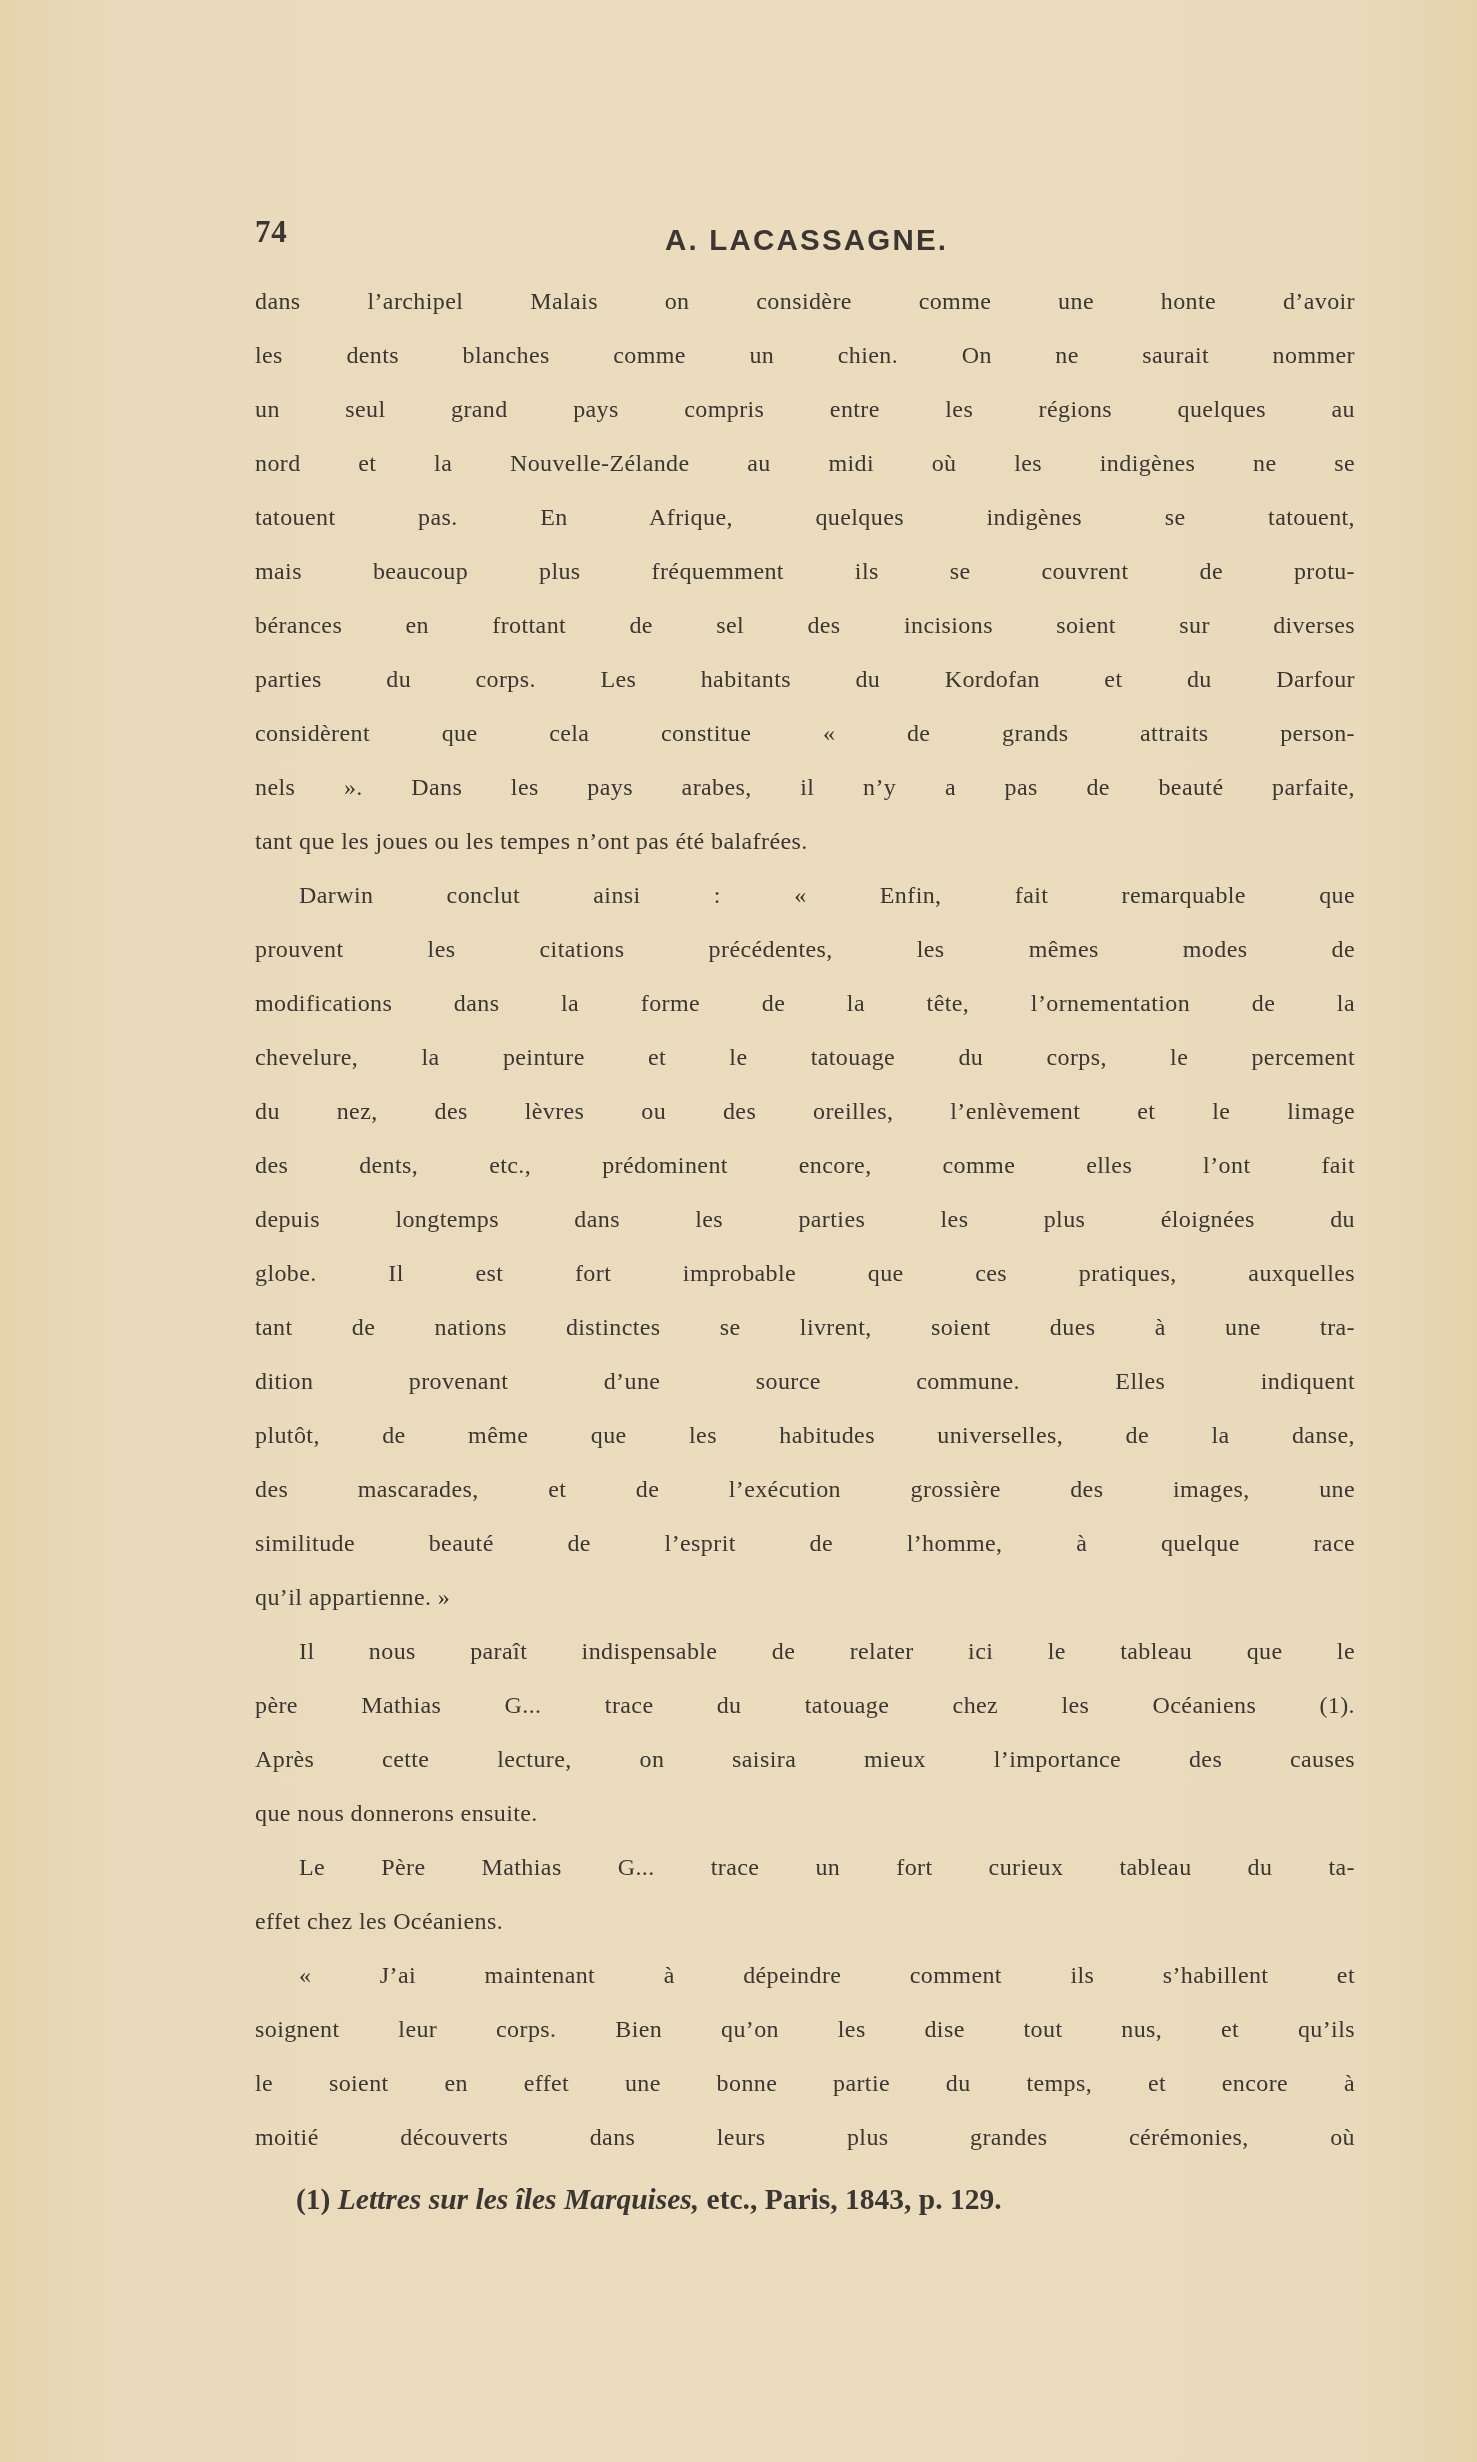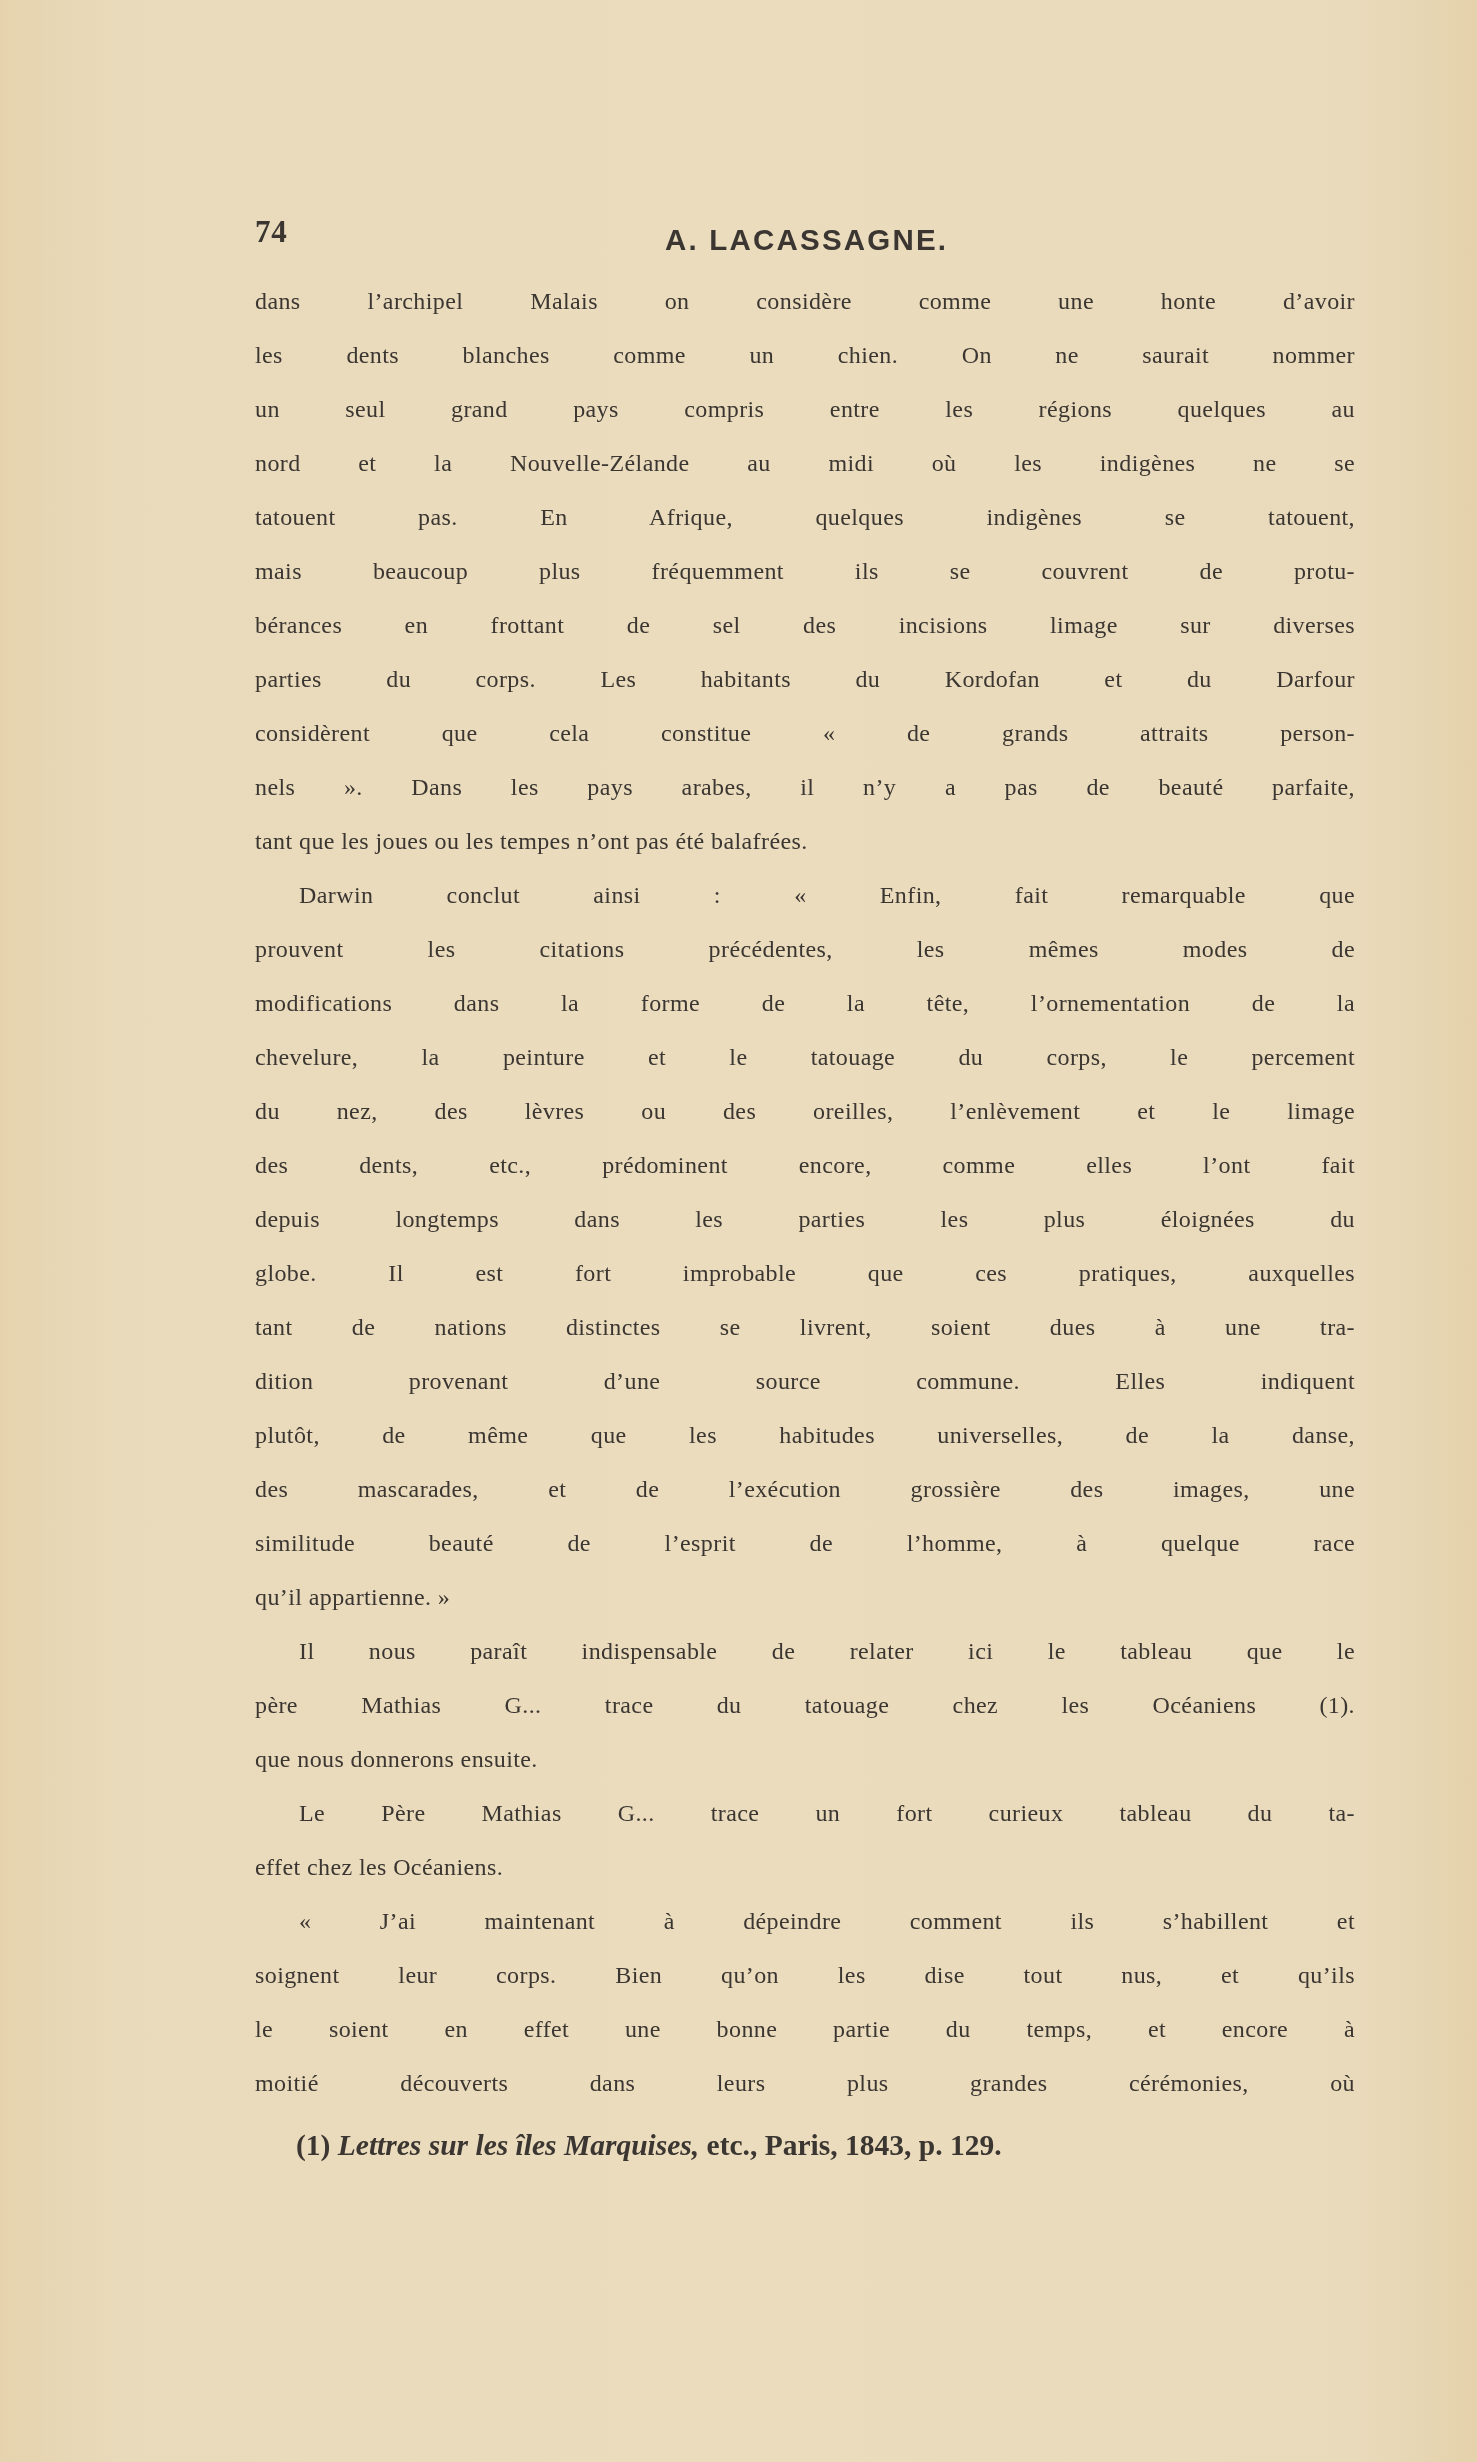--- a/index.html
+++ b/index.html
@@ -91,21 +91,21 @@
 
   <div class="body-text">
 
     <div class="paragraph">
       <span class="line">dans l’archipel Malais on considère comme une honte d’avoir</span>
       <span class="line">les dents blanches comme un chien. On ne saurait nommer</span>
       <span class="line">un seul grand pays compris entre les régions quelques au</span>
       <span class="line">nord et la Nouvelle-Zélande au midi où les indigènes ne se</span>
       <span class="line">tatouent pas. En Afrique, quelques indigènes se tatouent,</span>
       <span class="line">mais beaucoup plus fréquemment ils se couvrent de protu-</span>
-      <span class="line">bérances en frottant de sel des incisions limage sur diverses</span>
+      <span class="line">bérances en frottant de sel des incisions soient sur diverses</span>
       <span class="line">parties du corps. Les habitants du Kordofan et du Darfour</span>
       <span class="line">considèrent que cela constitue « de grands attraits person-</span>
       <span class="line">nels ». Dans les pays arabes, il n’y a pas de beauté parfaite,</span>
       <span class="line last">tant que les joues ou les tempes n’ont pas été balafrées.</span>
     </div>
 
     <div class="paragraph">
       <span class="line indent">Darwin conclut ainsi : « Enfin, fait remarquable que</span>
       <span class="line">prouvent les citations précédentes, les mêmes modes de</span>
       <span class="line">modifications dans la forme de la tête, l’ornementation de la</span>
@@ -118,20 +118,21 @@
       <span class="line">dition provenant d’une source commune. Elles indiquent</span>
       <span class="line">plutôt, de même que les habitudes universelles, de la danse,</span>
       <span class="line">des mascarades, et de l’exécution grossière des images, une</span>
       <span class="line">similitude beauté de l’esprit de l’homme, à quelque race</span>
       <span class="line last">qu’il appartienne. »</span>
     </div>
 
     <div class="paragraph">
       <span class="line indent">Il nous paraît indispensable de relater ici le tableau que le</span>
       <span class="line">père Mathias G... trace du tatouage chez les Océaniens (1).</span>
+      <span class="line">Après cette lecture, on saisira mieux l’importance des causes</span>
       <span class="line last">que nous donnerons ensuite.</span>
     </div>
 
     <div class="paragraph">
       <span class="line indent">Le Père Mathias G... trace un fort curieux tableau du ta-</span>
       <span class="line last">effet chez les Océaniens.</span>
     </div>
 
     <div class="paragraph">
       <span class="line indent">« J’ai maintenant à dépeindre comment ils s’habillent et</span>

